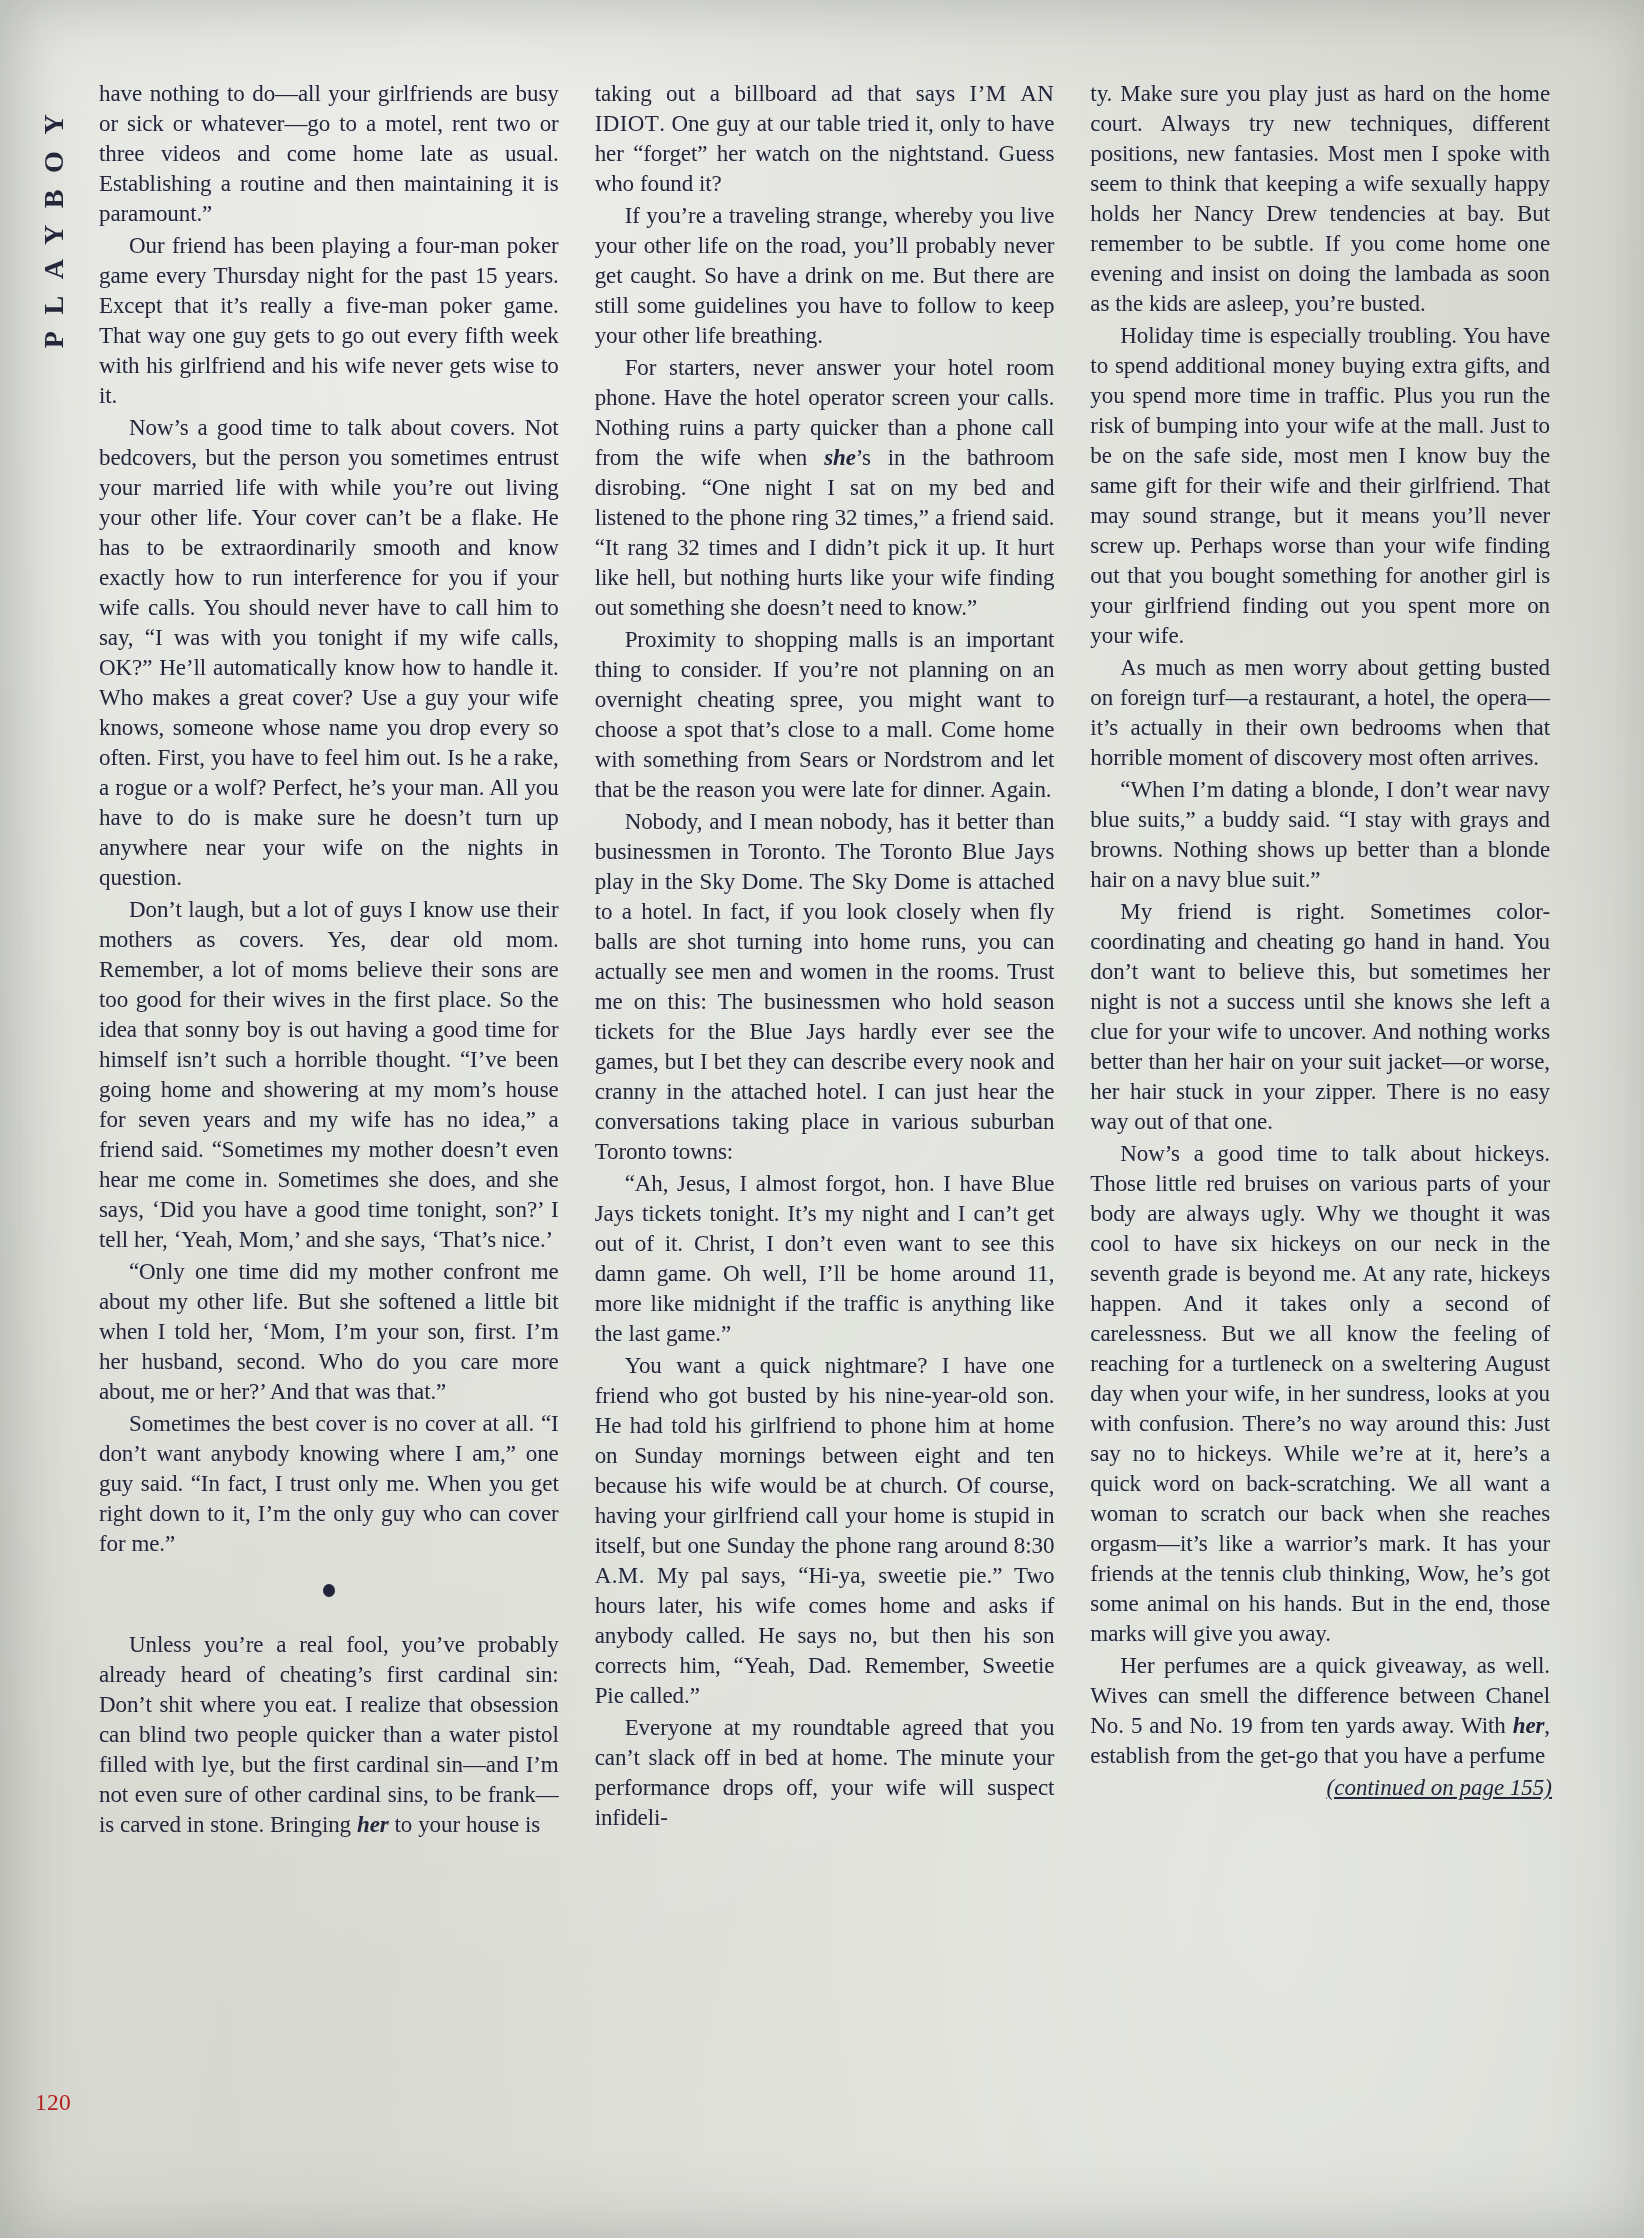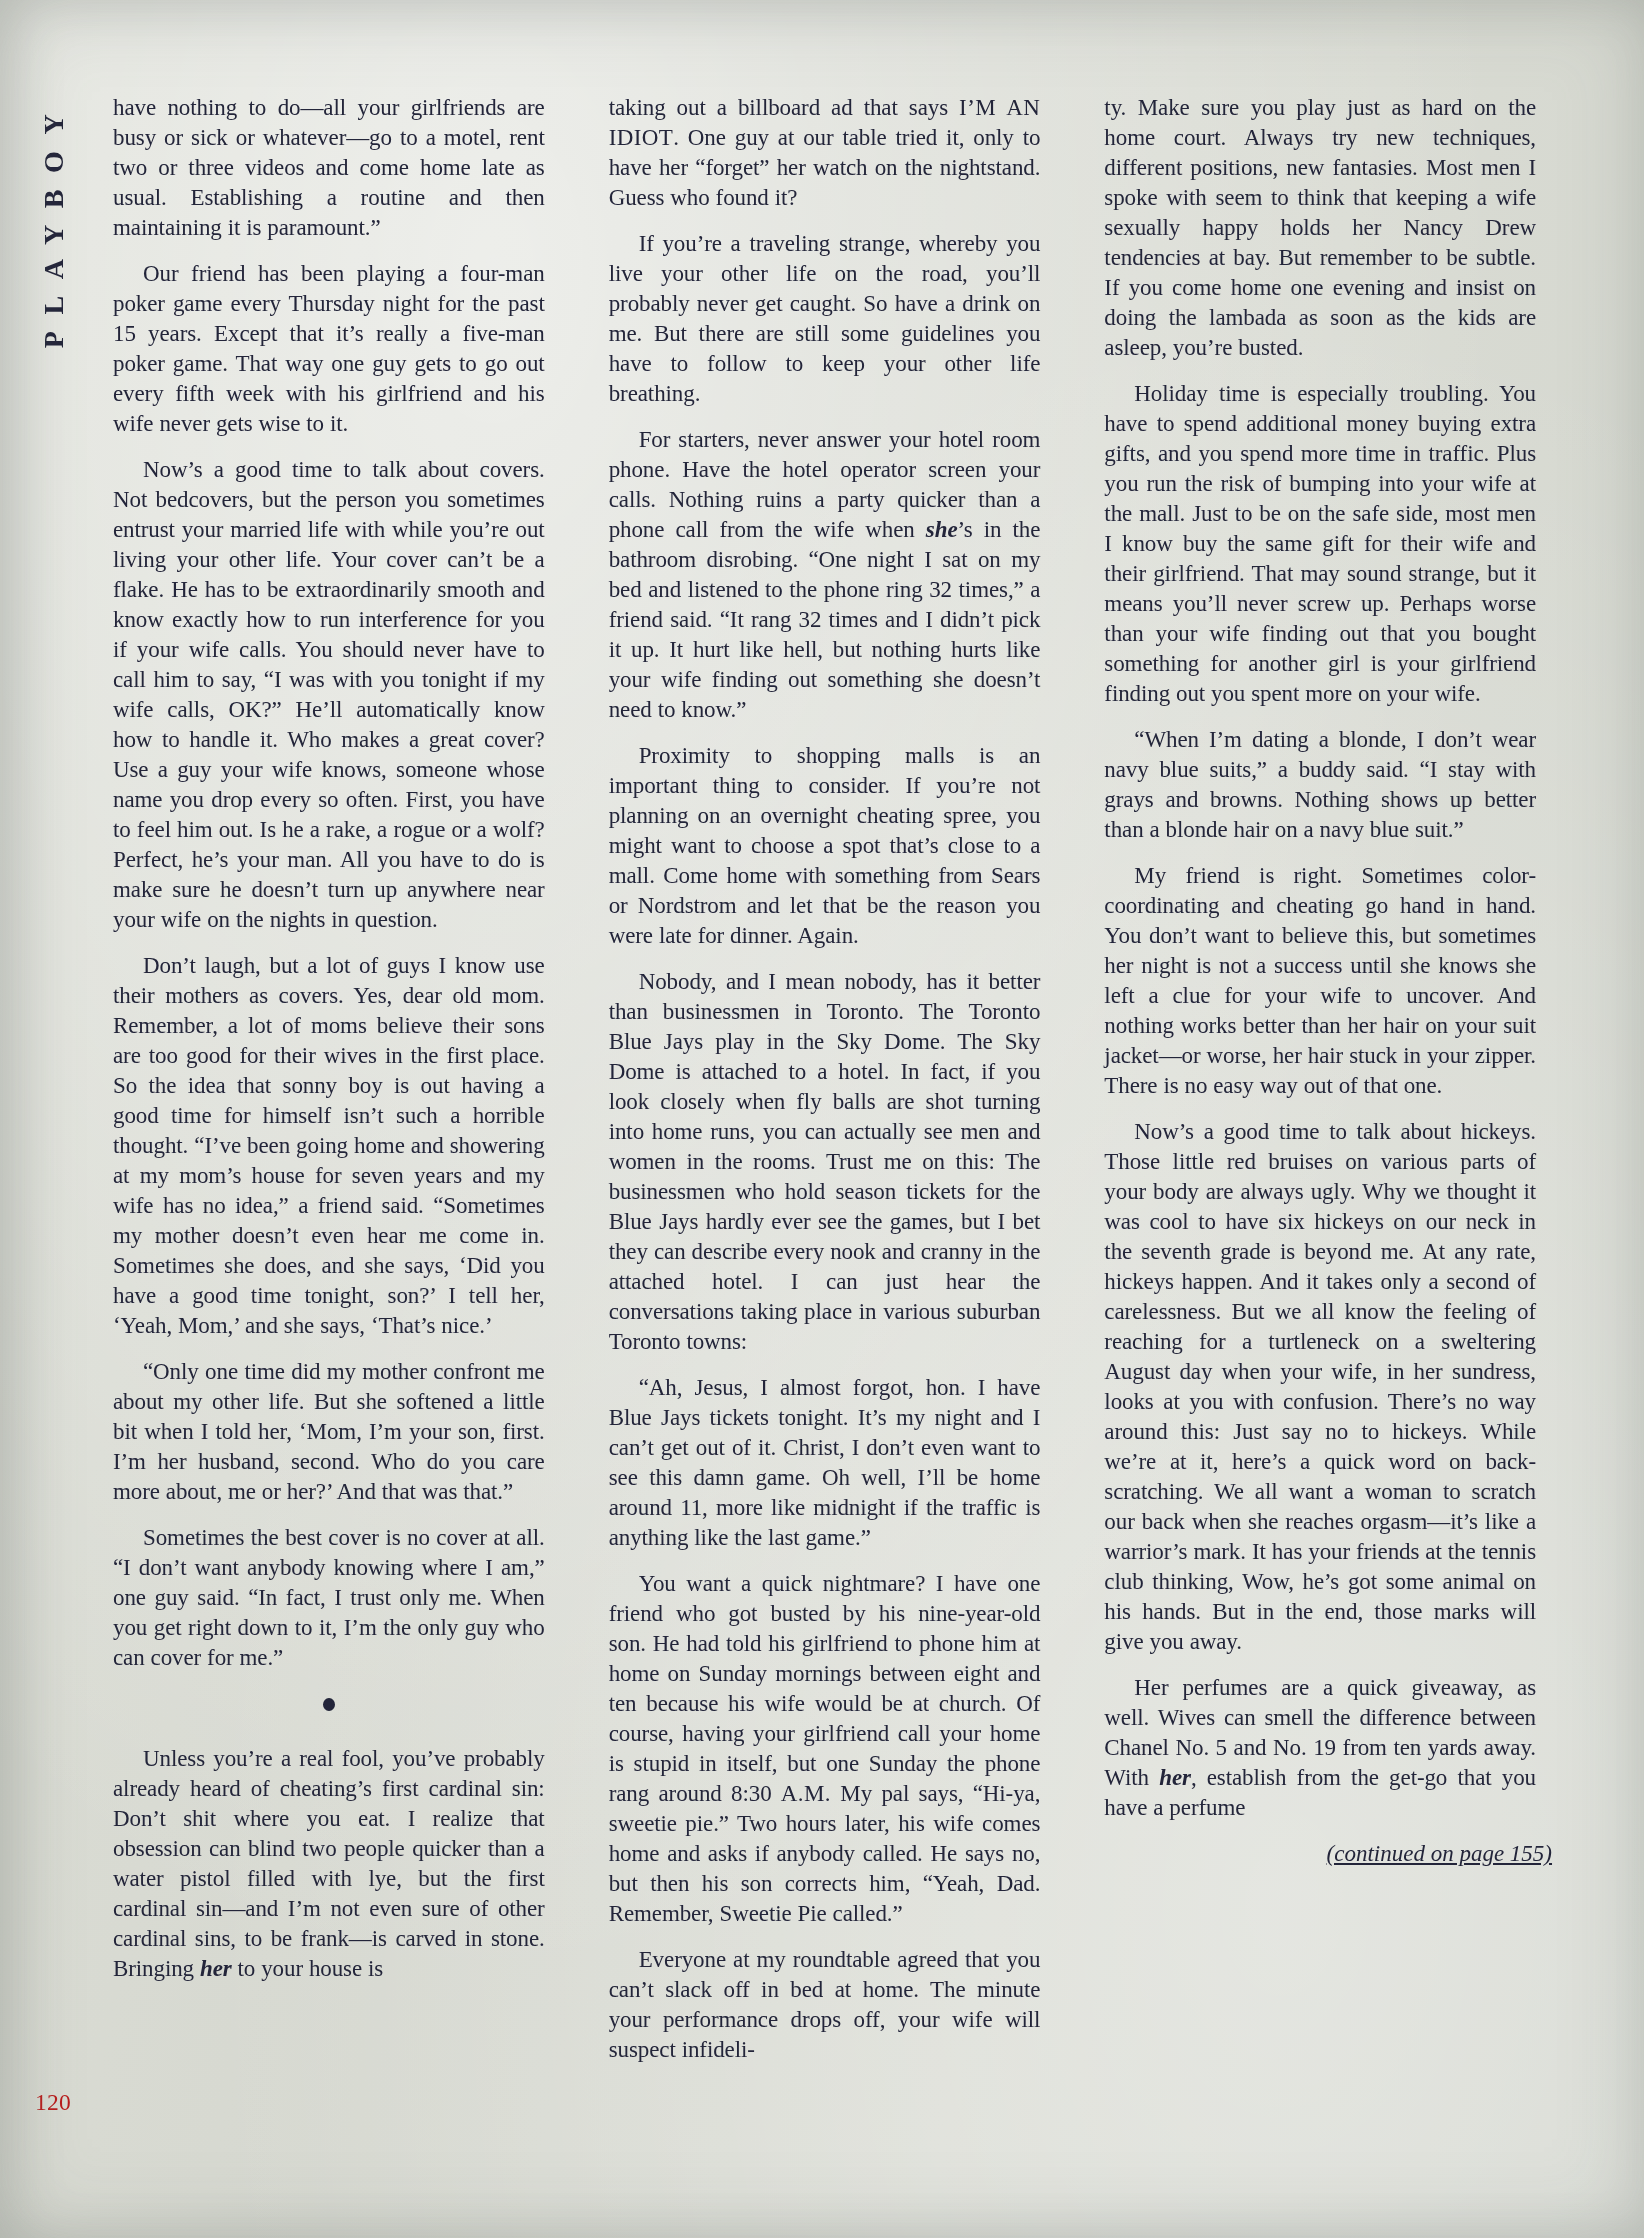--- a/index.html
+++ b/index.html
@@ -78,21 +78,21 @@
     height: 2067px;
     display: flex;
     gap: 32px;
   }
   .column {
     width: 464px;
     height: 100%;
     position: relative;
   }
   .column p {
-    margin: 16px;
+    margin: 2px;
     text-align: justify;
     text-justify: inter-word;
     font-size: 23px;
     line-height: 30px;
     letter-spacing: -0.1px;
     word-spacing: 0.3px;
     color: #23253a;
     -webkit-hyphens: none;
     hyphens: none;
   }
@@ -166,20 +166,21 @@
         <p class="indent"><span>For starters, never answer your hotel room phone. Have the hotel operator screen your calls. Nothing ruins a party quicker than a phone call from the wife when </span><i>she</i><span>’s in the bathroom disrobing. “One night I sat on my bed and listened to the phone ring 32 times,” a friend said. “It rang 32 times and I didn’t pick it up. It hurt like hell, but nothing hurts like your wife finding out something she doesn’t need to know.”</span></p>
         <p class="indent"><span>Proximity to shopping malls is an important thing to consider. If you’re not planning on an overnight cheating spree, you might want to choose a spot that’s close to a mall. Come home with something from Sears or Nordstrom and let that be the reason you were late for dinner. Again.</span></p>
         <p class="indent"><span>Nobody, and I mean nobody, has it better than businessmen in Toronto. The Toronto Blue Jays play in the Sky Dome. The Sky Dome is attached to a hotel. In fact, if you look closely when fly balls are shot turning into home runs, you can actually see men and women in the rooms. Trust me on this: The businessmen who hold season tickets for the Blue Jays hardly ever see the games, but I bet they can describe every nook and cranny in the attached hotel. I can just hear the conversations taking place in various suburban Toronto towns:</span></p>
         <p class="indent"><span>“Ah, Jesus, I almost forgot, hon. I have Blue Jays tickets tonight. It’s my night and I can’t get out of it. Christ, I don’t even want to see this damn game. Oh well, I’ll be home around 11, more like midnight if the traffic is anything like the last game.”</span></p>
         <p class="indent"><span>You want a quick nightmare? I have one friend who got busted by his nine-year-old son. He had told his girlfriend to phone him at home on Sunday mornings between eight and ten because his wife would be at church. Of course, having your girlfriend call your home is stupid in itself, but one Sunday the phone rang around 8:30 </span><span class="smallcaps">A.M.</span><span> My pal says, “Hi-ya, sweetie pie.” Two hours later, his wife comes home and asks if anybody called. He says no, but then his son corrects him, “Yeah, Dad. Remember, Sweetie Pie called.”</span></p>
         <p class="indent"><span>Everyone at my roundtable agreed that you can’t slack off in bed at home. The minute your performance drops off, your wife will suspect infideli-</span></p>
       </div>
     <div class="column" id="col-2">
         <p class="noindent"><span>ty. Make sure you play just as hard on the home court. Always try new techniques, different positions, new fantasies. Most men I spoke with seem to think that keeping a wife sexually happy holds her Nancy Drew tendencies at bay. But remember to be subtle. If you come home one evening and insist on doing the lambada as soon as the kids are asleep, you’re busted.</span></p>
         <p class="indent"><span>Holiday time is especially troubling. You have to spend additional money buying extra gifts, and you spend more time in traffic. Plus you run the risk of bumping into your wife at the mall. Just to be on the safe side, most men I know buy the same gift for their wife and their girlfriend. That may sound strange, but it means you’ll never screw up. Perhaps worse than your wife finding out that you bought something for another girl is your girlfriend finding out you spent more on your wife.</span></p>
+        <p class="indent"><span>As much as men worry about getting busted on foreign turf—a restaurant, a hotel, the opera—it’s actually in their own bedrooms when that horrible moment of discovery most often arrives.</span></p>
         <p class="indent"><span>“When I’m dating a blonde, I don’t wear navy blue suits,” a buddy said. “I stay with grays and browns. Nothing shows up better than a blonde hair on a navy blue suit.”</span></p>
         <p class="indent"><span>My friend is right. Sometimes color-coordinating and cheating go hand in hand. You don’t want to believe this, but sometimes her night is not a success until she knows she left a clue for your wife to uncover. And nothing works better than her hair on your suit jacket—or worse, her hair stuck in your zipper. There is no easy way out of that one.</span></p>
         <p class="indent"><span>Now’s a good time to talk about hickeys. Those little red bruises on various parts of your body are always ugly. Why we thought it was cool to have six hickeys on our neck in the seventh grade is beyond me. At any rate, hickeys happen. And it takes only a second of carelessness. But we all know the feeling of reaching for a turtleneck on a sweltering August day when your wife, in her sundress, looks at you with confusion. There’s no way around this: Just say no to hickeys. While we’re at it, here’s a quick word on back-scratching. We all want a woman to scratch our back when she reaches orgasm—it’s like a warrior’s mark. It has your friends at the tennis club thinking, Wow, he’s got some animal on his hands. But in the end, those marks will give you away.</span></p>
         <p class="indent"><span>Her perfumes are a quick giveaway, as well. Wives can smell the difference between Chanel No. 5 and No. 19 from ten yards away. With </span><i>her</i><span>, establish from the get-go that you have a perfume</span></p>
         <div class="cont-note">(continued on page 155)</div>
       </div>
   </div>
 
   <div id="edge-shade"></div>
 </div>

